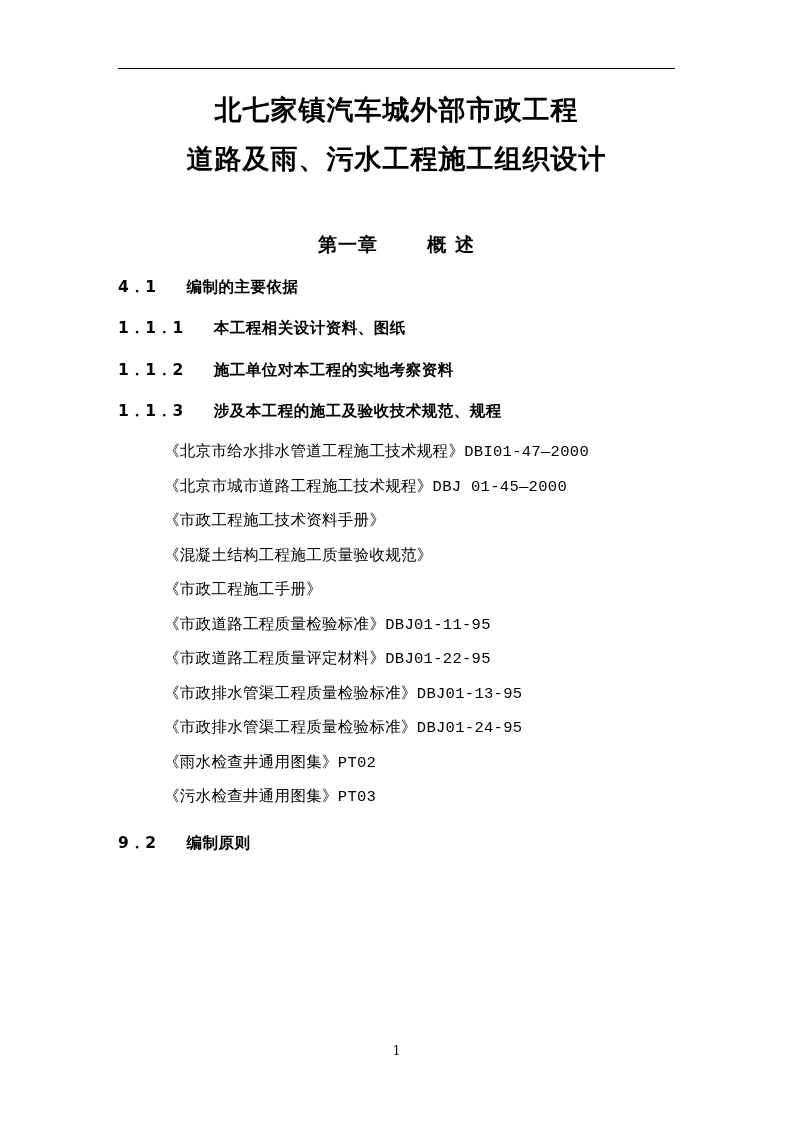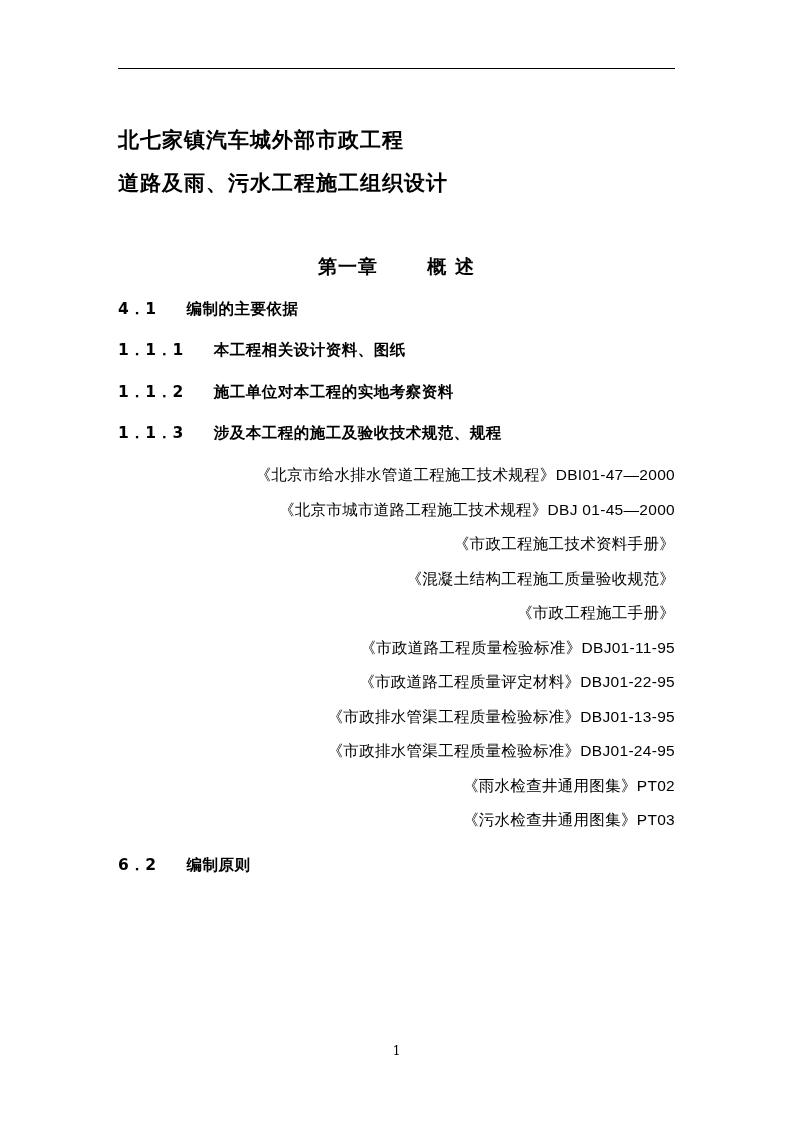--- a/index.html
+++ b/index.html
@@ -27,27 +27,26 @@
     left: 118px;
     right: 118px;
     top: 68px;
     border-top: 1px solid #000000;
     height: 0;
   }
   .content {
     padding-top: 96px;
   }
   .doc-title {
-    text-align: left;
+    text-align: center;
     font-family: "DejaVu Sans", "Liberation Sans", sans-serif;
     font-weight: bold;
-    font-size: 21px;
+    font-size: 27px;
     line-height: 1.0;
     letter-spacing: 1px;
-    margin-top: 34px;
   }
   .doc-title .line1 {
     margin-bottom: 22px;
   }
   .doc-title .line2 {
     margin-bottom: 0;
   }
   .chapter-title {
     text-align: center;
     font-family: "DejaVu Sans", "Liberation Sans", sans-serif;
@@ -76,27 +75,26 @@
   .heading .sep {
     display: inline-block;
     width: 18px;
   }
   .ref-list {
     margin: 0;
     padding: 0;
     list-style: none;
   }
   .ref-item {
-    font-family: Liberation Sans, sans-serif;
+    font-family: Liberation Mono, monospace;
     font-size: 15.5px;
     line-height: 1.0;
     padding-left: 46px;
     margin-top: 19px;
     letter-spacing: 0.3px;
-    text-align: right;
   }
   .ref-item:first-child {
     margin-top: 22px;
   }
   .last-heading {
     margin-top: 26px;
   }
   .page-number {
     position: absolute;
     left: 0;
@@ -159,21 +157,21 @@
       <li class="ref-item">《市政工程施工手册》</li>
       <li class="ref-item">《市政道路工程质量检验标准》DBJ01-11-95</li>
       <li class="ref-item">《市政道路工程质量评定材料》DBJ01-22-95</li>
       <li class="ref-item">《市政排水管渠工程质量检验标准》DBJ01-13-95</li>
       <li class="ref-item">《市政排水管渠工程质量检验标准》DBJ01-24-95</li>
       <li class="ref-item">《雨水检查井通用图集》PT02</li>
       <li class="ref-item">《污水检查井通用图集》PT03</li>
     </ul>
 
     <div class="heading last-heading">
-      <span class="num">6．2</span>
+      <span class="num">9．2</span>
       <span class="sep"></span>
       <span>编制原则</span>
     </div>
 
   </div>
 
   <div class="page-number">1</div>
 
 </div>
 

